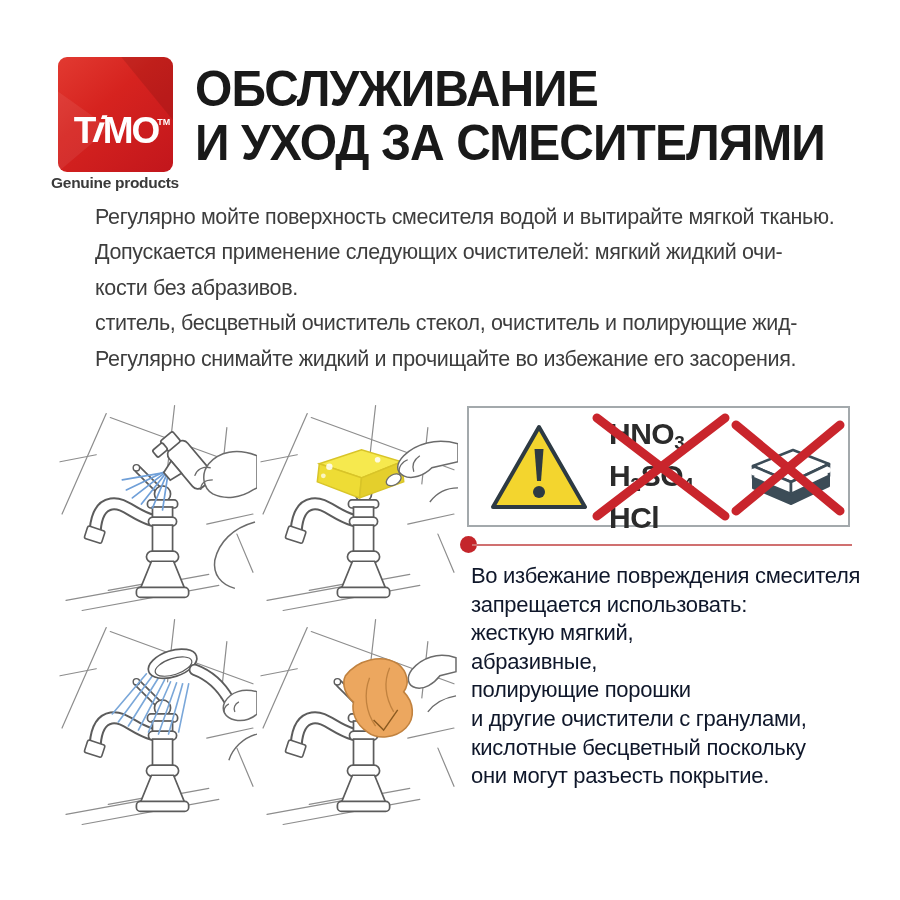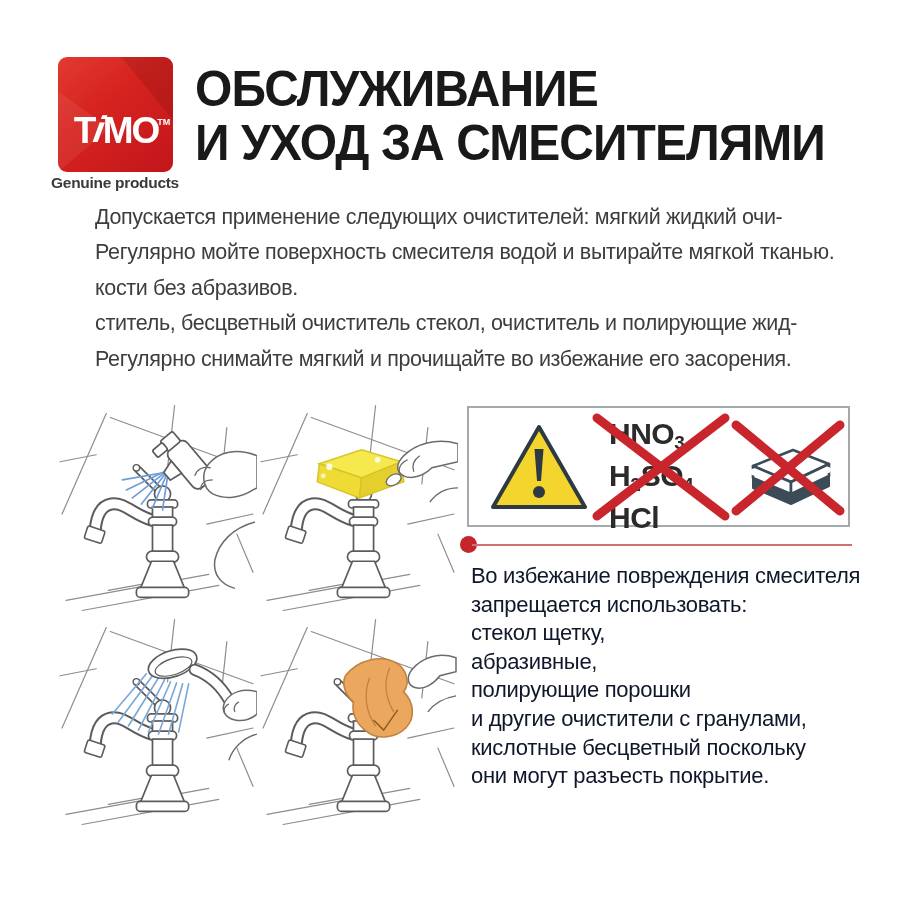--- a/index.html
+++ b/index.html
@@ -114,25 +114,25 @@
     </div>
   </div>
   <div class="abs tagline">Genuine products</div>
 
   <div class="abs title">
     <div>ОБСЛУЖИВАНИЕ</div>
     <div>И УХОД ЗА СМЕСИТЕЛЯМИ</div>
   </div>
 
   <div class="abs intro">
+    <div>Регулярно мойте поверхность смесителя водой и вытирайте мягкой тканью.</div>
     <div>Допускается применение следующих очистителей: мягкий жидкий очи-</div>
-    <div>Регулярно мойте поверхность смесителя водой и вытирайте мягкой тканью.</div>
     <div>кости без абразивов.</div>
     <div>ститель, бесцветный очиститель стекол, очиститель и полирующие жид-</div>
-    <div>Регулярно снимайте мягкий и прочищайте во избежание его засорения.</div>
+    <div>Регулярно снимайте жидкий и прочищайте во избежание его засорения.</div>
   </div>
 
   <div class="abs illus-grid">
 
     <div class="illus il-tl">
       <svg viewBox="0 0 200 210">
         <use href="#fb"></use>
         <g stroke="#6f9fd8" stroke-width="1.7" fill="none" stroke-linecap="round">
           <path d="M112,66 L70,86"></path>
             <path d="M112,66 L76,94"></path>
@@ -267,21 +267,21 @@
       </svg>
     </div>
   </div>
 
   <div class="abs red-dot"></div>
   <div class="abs red-line"></div>
 
   <div class="abs prohib">
     <div>Во избежание повреждения смесителя</div>
     <div>запрещается использовать:</div>
-    <div>стекол щетку,</div>
+    <div>жесткую мягкий,</div>
     <div>абразивные,</div>
     <div>полирующие порошки</div>
     <div>и другие очистители с гранулами,</div>
     <div>кислотные бесцветный поскольку</div>
     <div>они могут разъесть покрытие.</div>
   </div>
 
 </div>
 
 </body></html>

